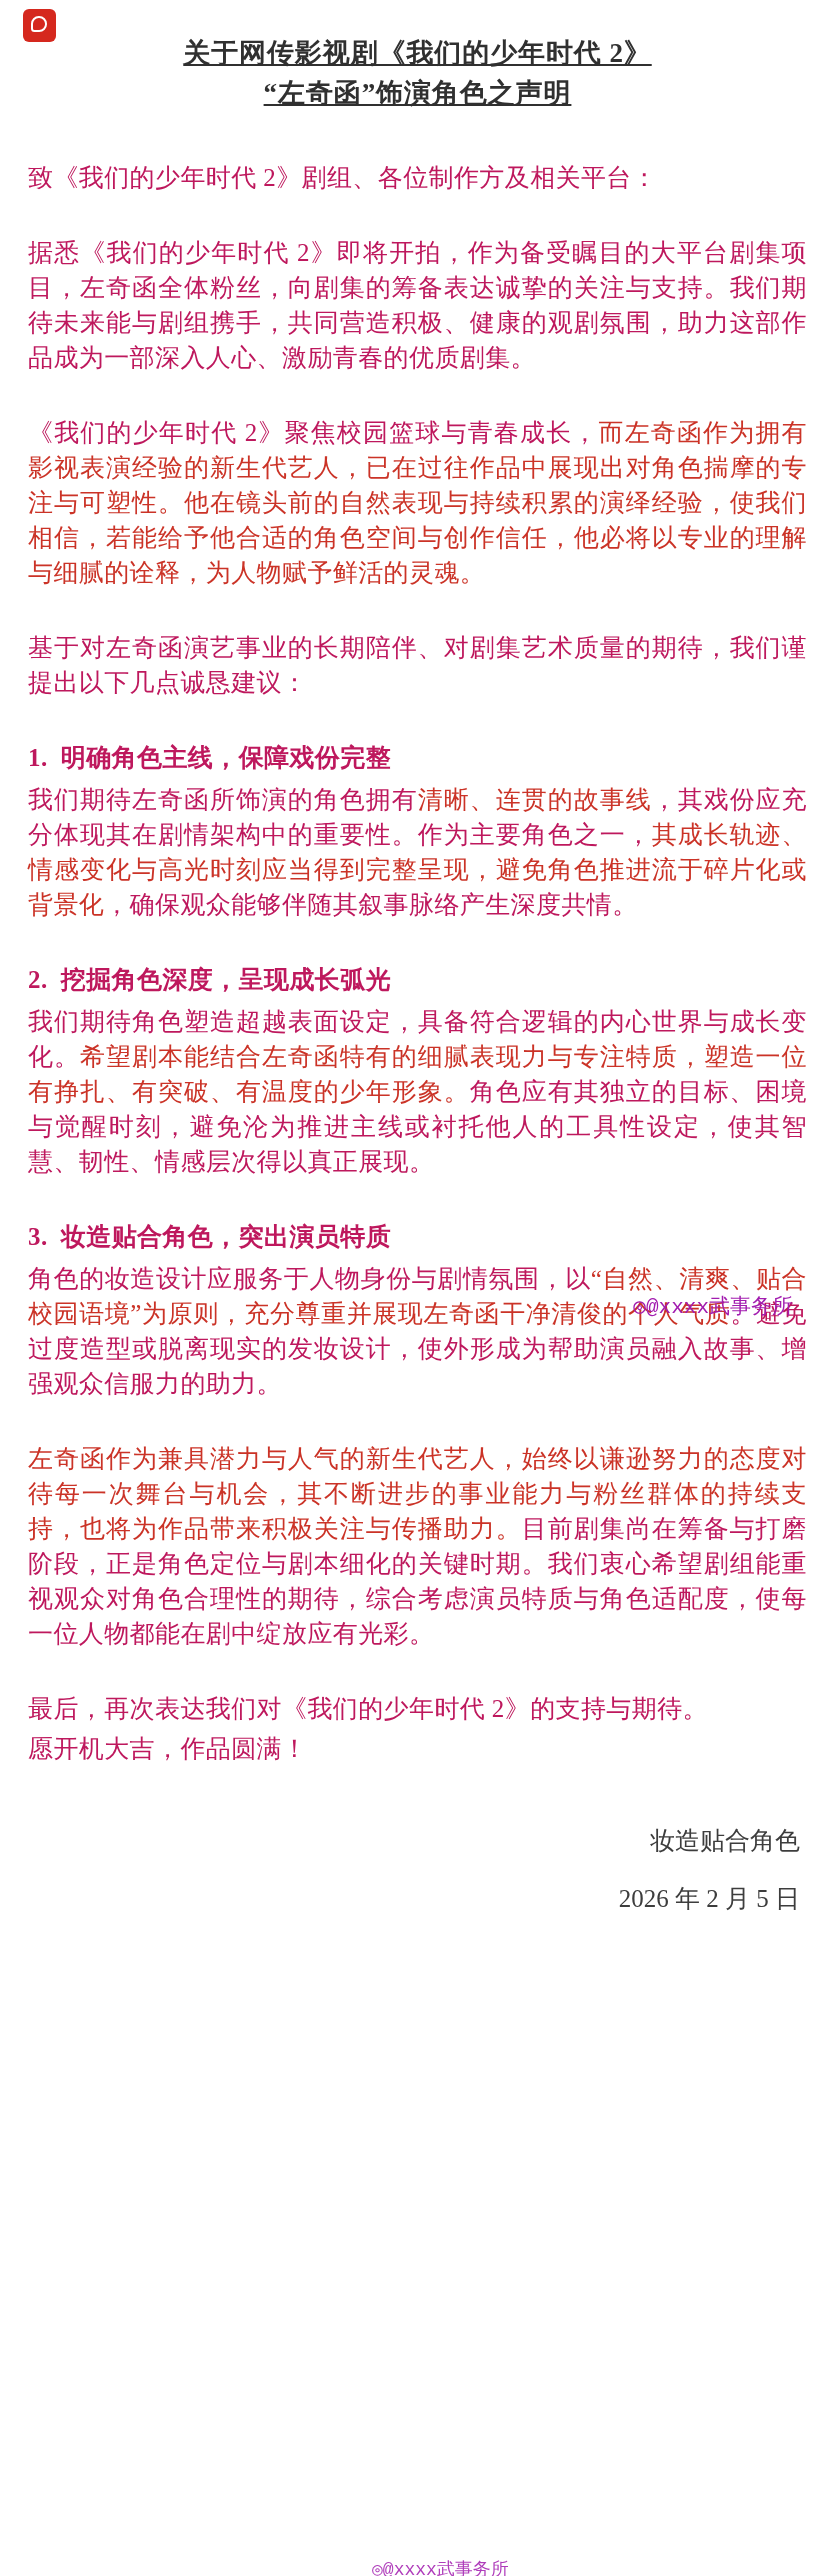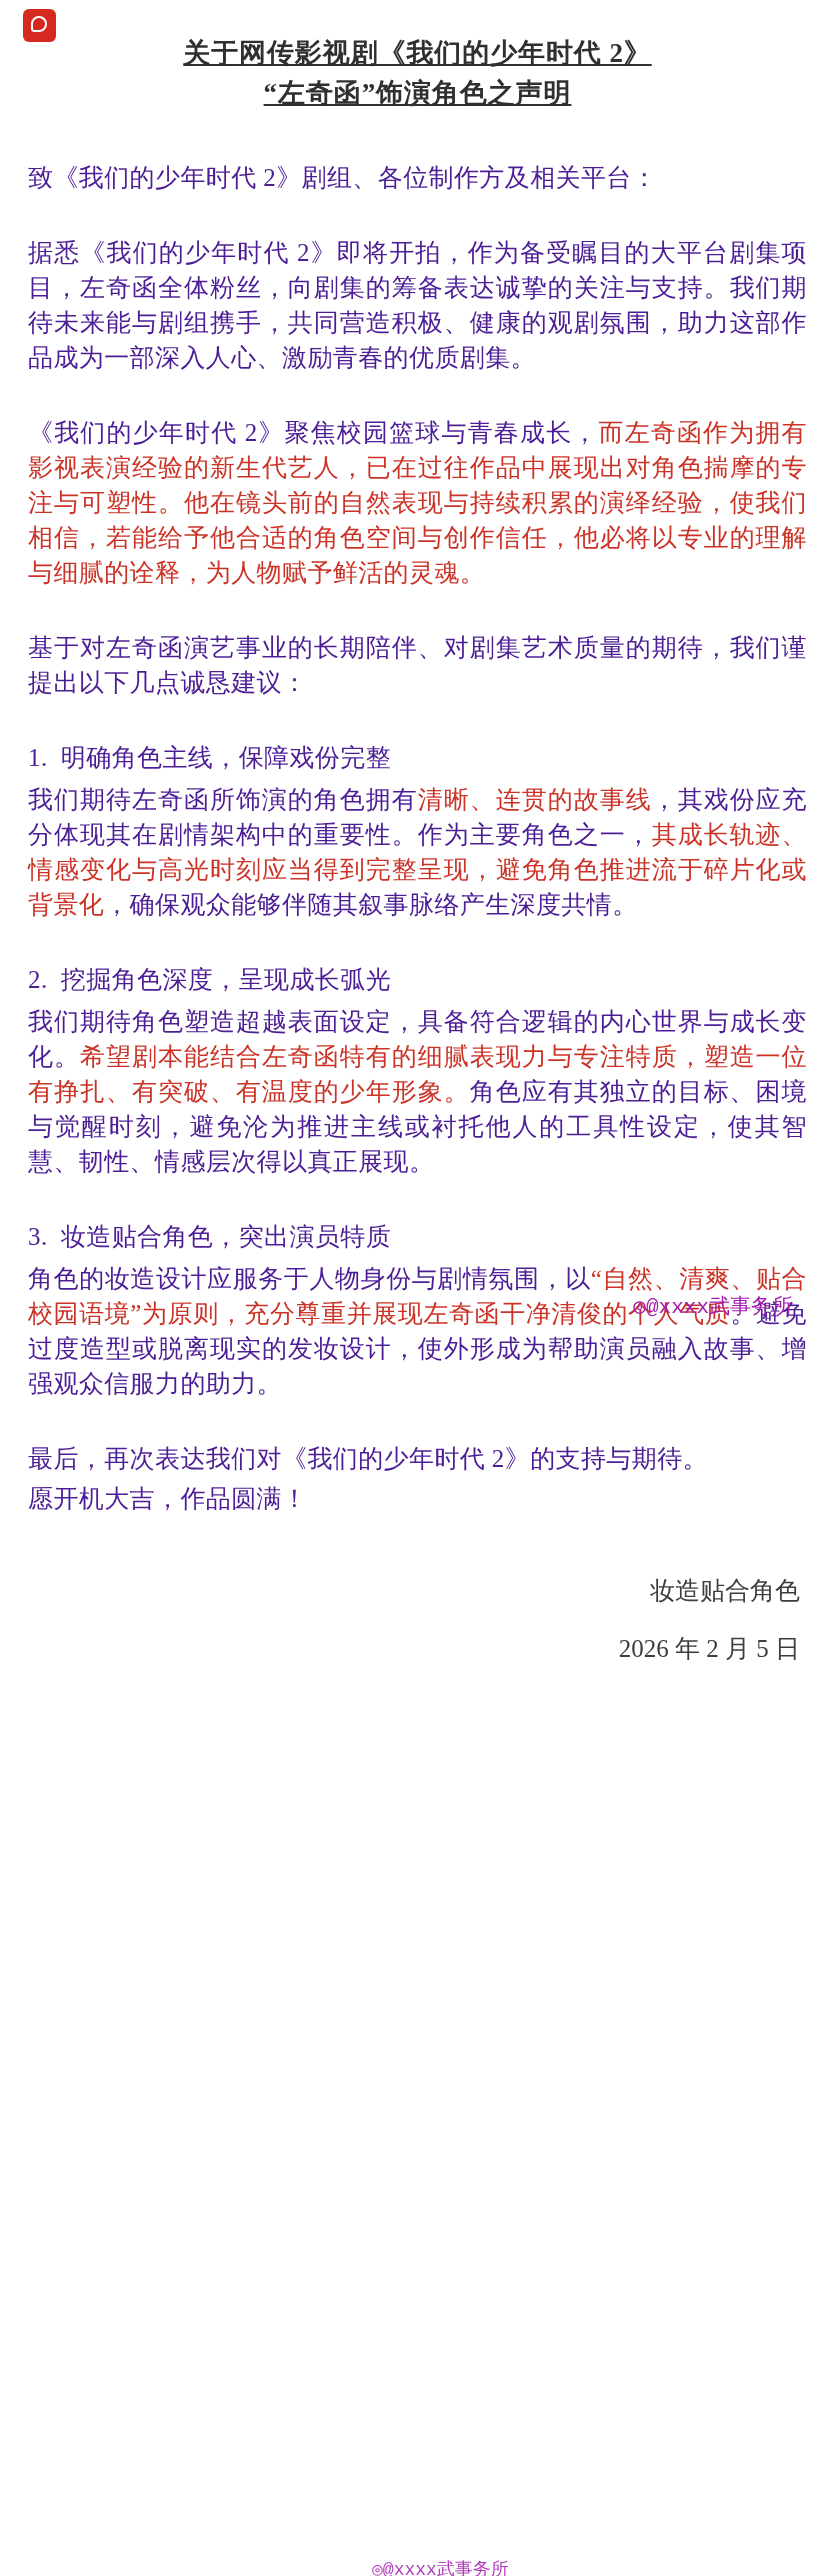--- a/index.html
+++ b/index.html
@@ -48,24 +48,24 @@
   }
   .title-line + .title-line { margin-top: 0; }
 
   .para {
     font-size: 25px;
     line-height: 35px;
     text-align: justify;
     margin: 0 0 40px;
     letter-spacing: 0.4px;
   }
-  .heading { margin: 15.6px 0 7px; }
+  .heading { margin: 15.6px 0 7px; font-weight: bold; }
   .tight { margin-bottom: 5.2px; }
 
-  .run-black { color: #4c1d95; }
+  .run-black { color: #be185d; }
   .run-red   { color: #cb3327; }
 
   .signature {
     text-align: right;
     font-size: 25px;
     line-height: 35px;
     margin-top: 57px;
     padding-right: 7px;
   }
   .signature-date { margin-top: 23px; }
@@ -101,20 +101,21 @@
 
   <p class="para heading"><span class="run-black">1.&nbsp;&nbsp;明确角色主线，保障戏份完整</span></p>
   <p class="para"><span class="run-black">我们期待左奇函所饰演的角色拥有</span><span class="run-red">清晰、连贯的故事线</span><span class="run-black">，其戏份应充分体现其在剧情架构中的重要性。作为主要角色之一，</span><span class="run-red">其成长轨迹、情感变化与高光时刻应当得到完整呈现，避免角色推进流于碎片化或背景化</span><span class="run-black">，确保观众能够伴随其叙事脉络产生深度共情。</span></p>
 
   <p class="para heading"><span class="run-black">2.&nbsp;&nbsp;挖掘角色深度，呈现成长弧光</span></p>
   <p class="para"><span class="run-black">我们期待角色塑造超越表面设定，具备符合逻辑的内心世界与成长变化。</span><span class="run-red">希望剧本能结合左奇函特有的细腻表现力与专注特质，塑造一位有挣扎、有突破、有温度的少年形象。</span><span class="run-black">角色应有其独立的目标、困境与觉醒时刻，避免沦为推进主线或衬托他人的工具性设定，使其智慧、韧性、情感层次得以真正展现。</span></p>
 
   <p class="para heading"><span class="run-black">3.&nbsp;&nbsp;妆造贴合角色，突出演员特质</span></p>
   <p class="para"><span class="run-black">角色的妆造设计应服务于人物身份与剧情氛围，以</span><span class="run-red">“自然、清爽、贴合校园语境”为原则，充分尊重并展现左奇函干净清俊的个人气质</span><span class="run-black">。避免过度造型或脱离现实的发妆设计，使外形成为帮助演员融入故事、增强观众信服力的助力。</span></p>
 
+  <p class="para"><span class="run-red">左奇函作为兼具潜力与人气的新生代艺人，始终以谦逊努力的态度对待每一次舞台与机会，其不断进步的事业能力与粉丝群体的持续支持，也将为作品带来积极关注与传播助力。</span><span class="run-black">目前剧集尚在筹备与打磨阶段，正是角色定位与剧本细化的关键时期。我们衷心希望剧组能重视观众对角色合理性的期待，综合考虑演员特质与角色适配度，使每一位人物都能在剧中绽放应有光彩。</span></p>
 
   <p class="para tight"><span class="run-black">最后，再次表达我们对《我们的少年时代 2》的支持与期待。</span></p>
   <p class="para"><span class="run-black">愿开机大吉，作品圆满！</span></p>
 
   <div class="signature">
     <div class="signature-name">妆造贴合角色</div>
     <div class="signature-date">2026 年 2 月 5 日</div>
   </div>
 
   <div class="wm wm-mid">◎@xxxx武事务所</div>

